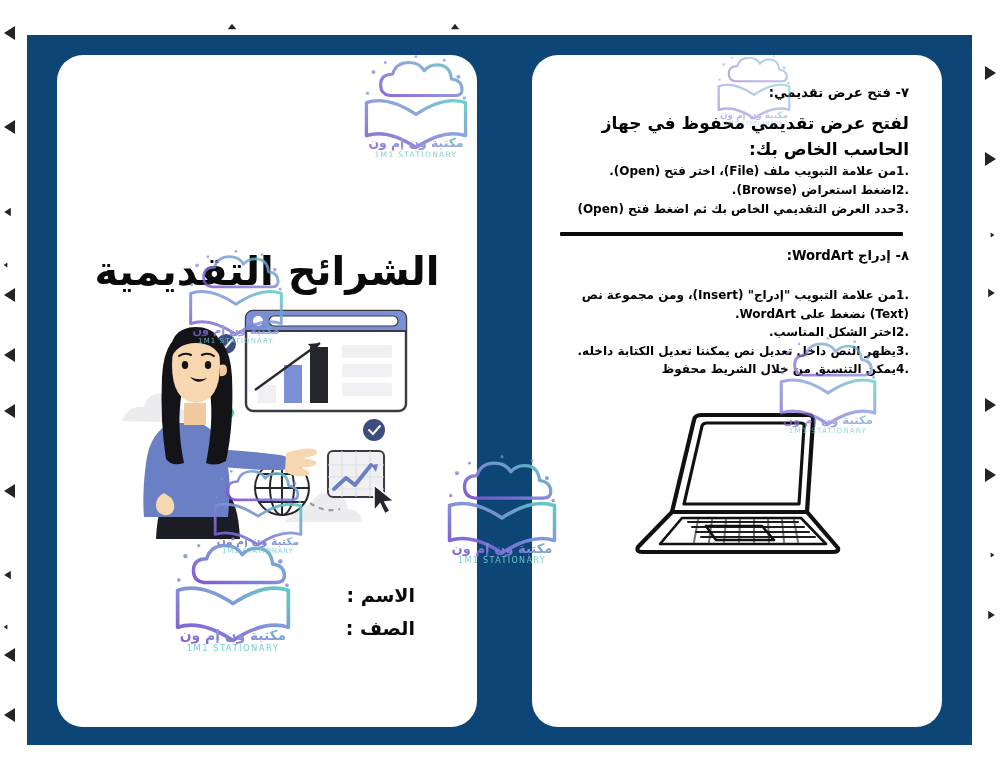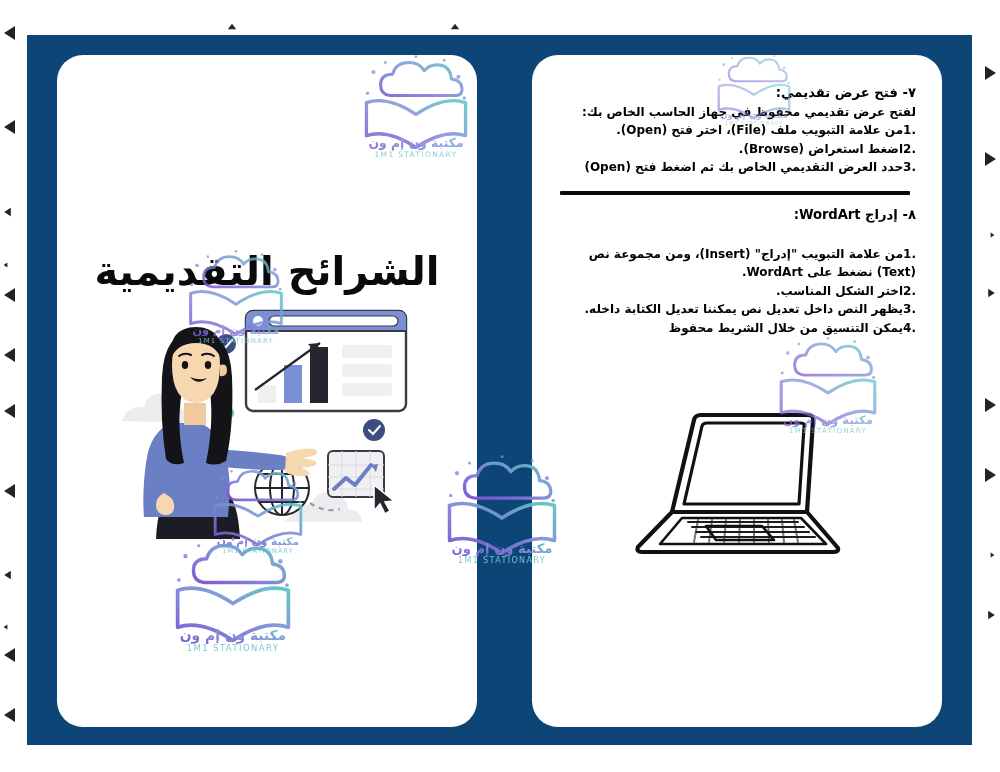--- a/index.html
+++ b/index.html
@@ -60,34 +60,35 @@
     border-radius: 26px;
     overflow: hidden;
   }
   #card-right { right: 30px; width: 410px; }   
   #card-left  { left: 30px;  width: 420px; }   
 
   
   .text-page {
     position: absolute;
     inset: 0;
-    padding: 28px 26px 20px 22px;
+    padding: 28px 33px 20px 22px;
     direction: rtl;
     text-align: right;
   }
   .sec-head {
     font-size: 13.2px;
     line-height: 1.5;
     font-weight: bold;
     letter-spacing: -.1px;
   }
   .sub-head {
-    font-size: 12px;
+    font-size: 17px;
     line-height: 1.52;
     font-weight: bold;
+    margin-top: 8px;
   }
   ol.steps {
     list-style: none;
     margin: 0;
     padding: 0;
     font-size: 12px;
     font-weight: bold;
     line-height: 1.55;
   }
   ol.steps li {
@@ -362,20 +363,24 @@
 
               <path d="M57 53 q6-4 12-1 M80 52 q6-3 12 1" stroke="#141418" stroke-width="2" fill="none" stroke-linecap="round"></path>
 
               <path d="M68 74 q8 9 17 1 q-8 3 -17-1 z" fill="#141418"></path>
 
               <path d="M98 62 q7-2 7 5 q0 7-7 6 z" fill="#f0c99c"></path>
             </g>
           </svg>
         </div>
 
+        <div id="fields">
+          <div>الاسم :</div>
+          <div>الصف :</div>
+        </div>
 
         <div class="wm" style="top:-10px; left:300px; opacity:.85;">
           <svg width="118" height="104" viewBox="0 0 100 88">
               <use href="#wm-logo"></use>
             </svg>
         </div>
         <div class="wm" style="top:185px; left:125px; opacity:.82;">
           <svg width="108" height="95" viewBox="0 0 100 88">
               <use href="#wm-logo"></use>
             </svg>

